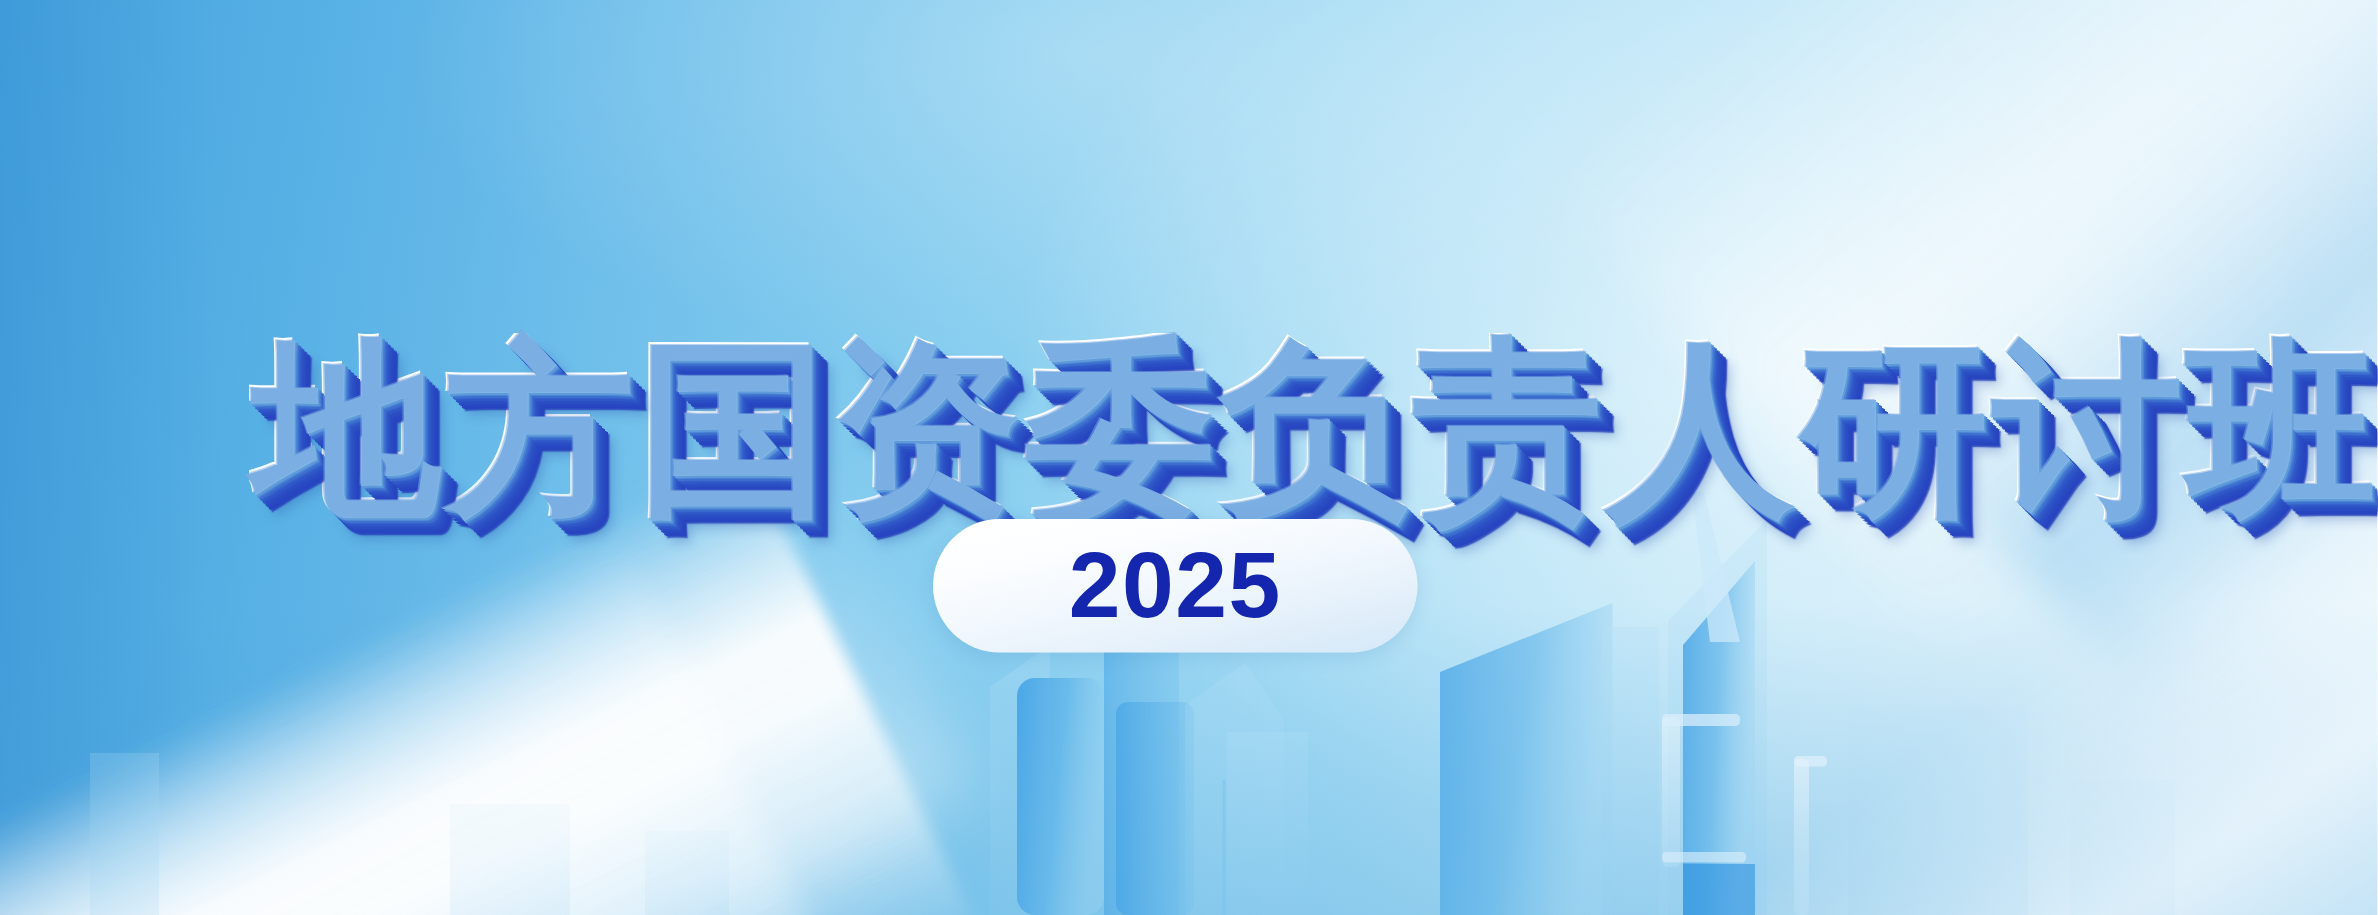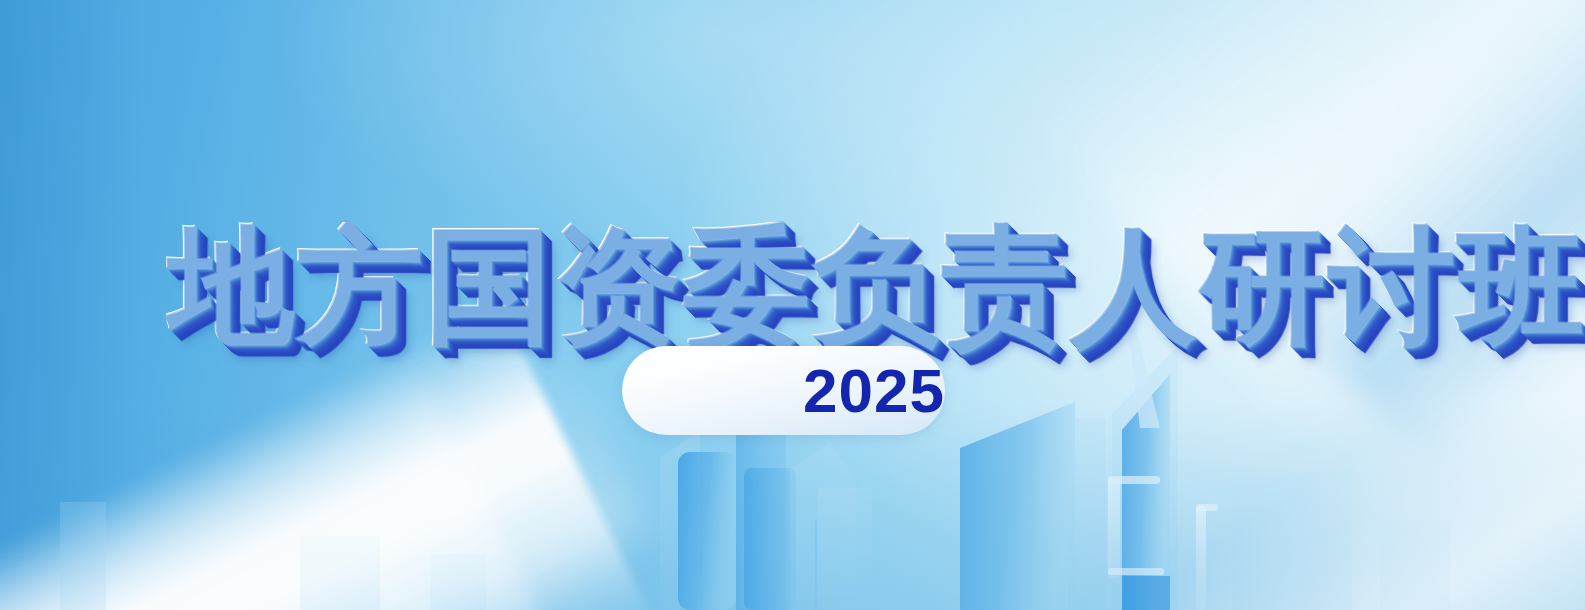--- a/index.html
+++ b/index.html
@@ -208,21 +208,21 @@
     background: linear-gradient(168deg,
         #ffffff 0%,
         #fdfeff 22%,
         #f4f9fe 44%,
         #e8f2fb 68%,
         #dcecf9 86%,
         #d5e8f8 100%);
     box-shadow: 0 3px 12px rgba(60,130,190,0.18);
     display: flex;
     align-items: center;
-    justify-content: flex-end;
+    justify-content: center;
   }
 
   #year-badge .year-text {
     font-family: "Liberation Sans", "DejaVu Sans", sans-serif;
     font-weight: 700;
     font-size: 62px;
     letter-spacing: 1px;
     color: #1526ae;
     line-height: 1;
     user-select: none;

